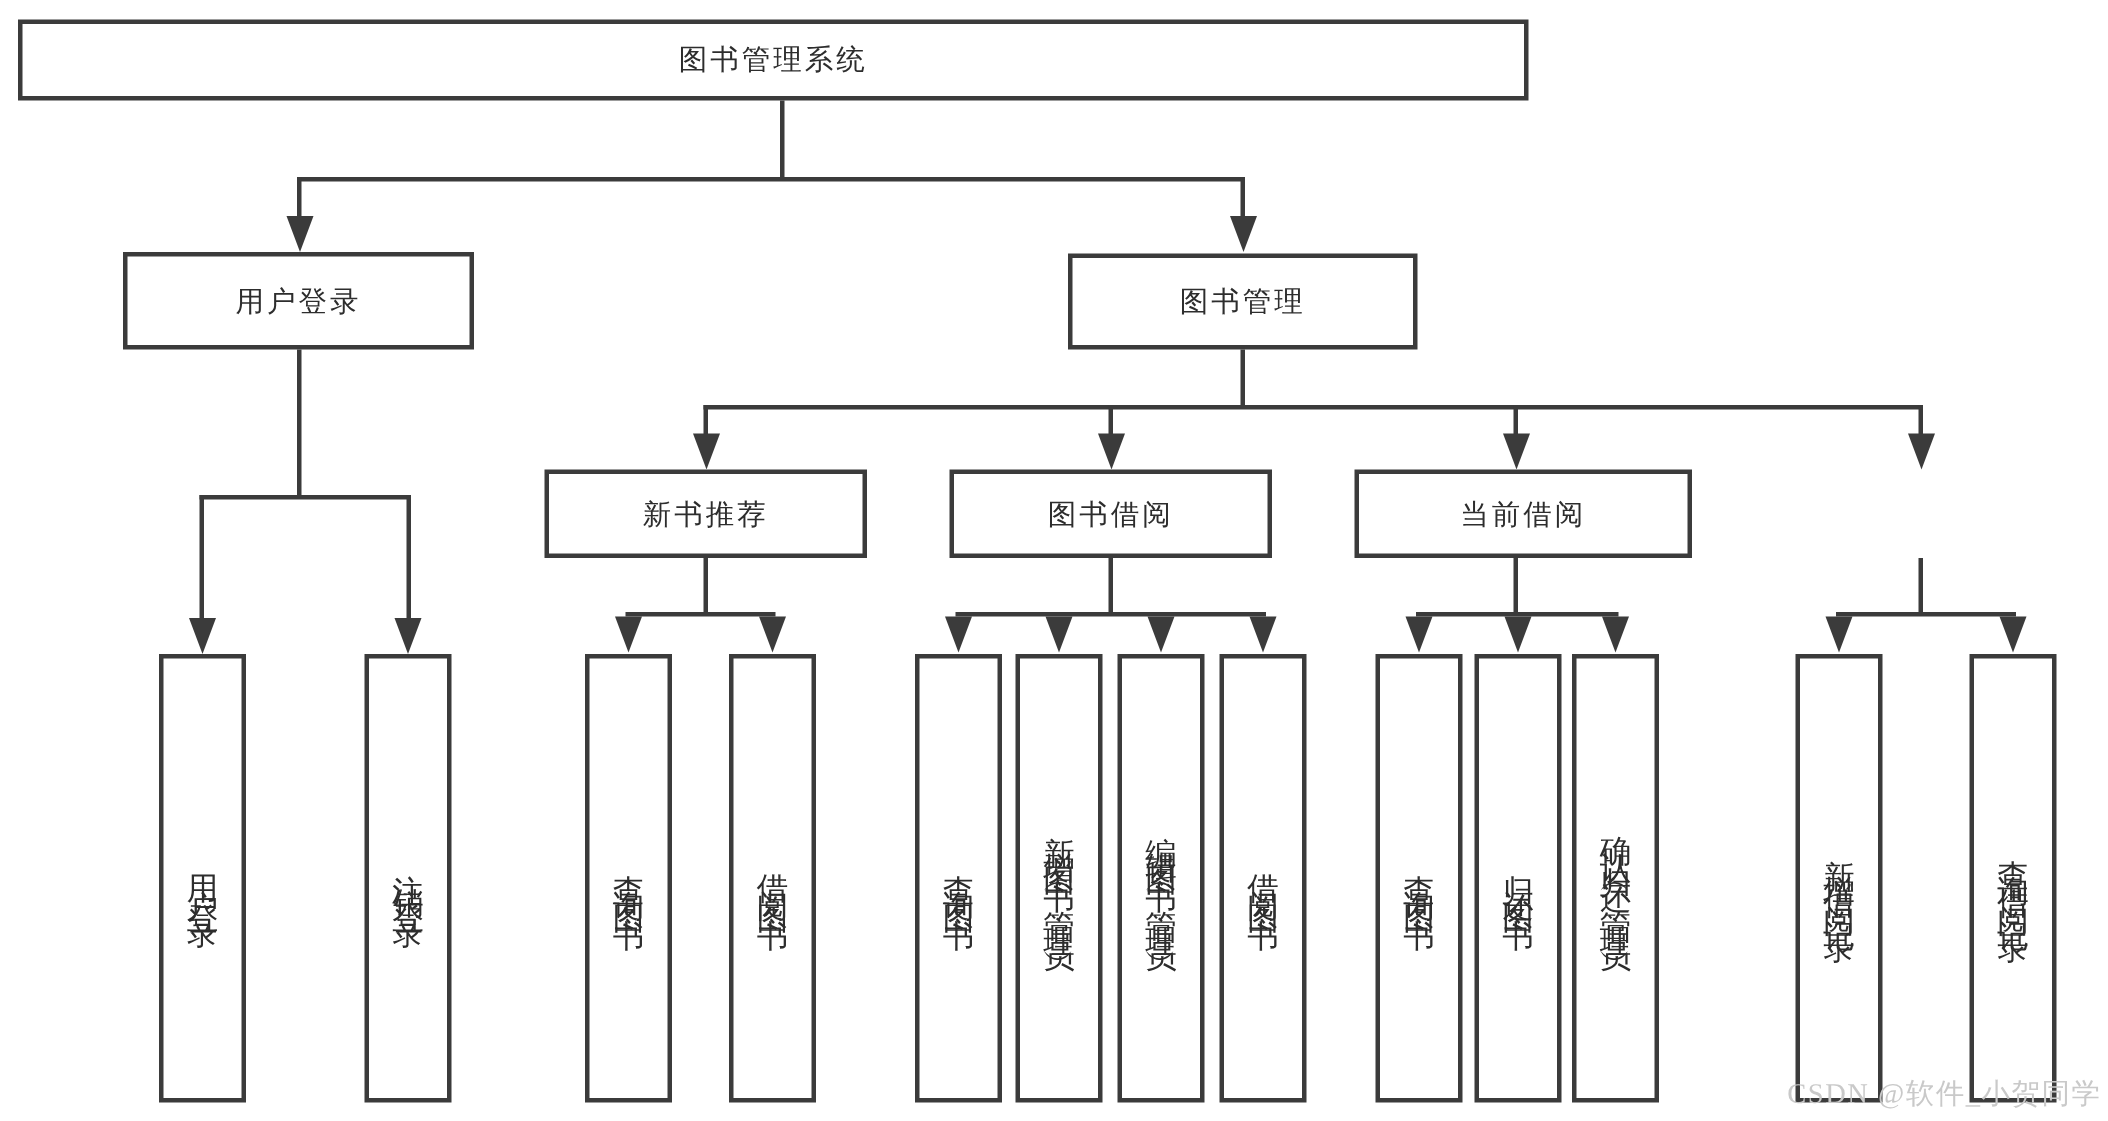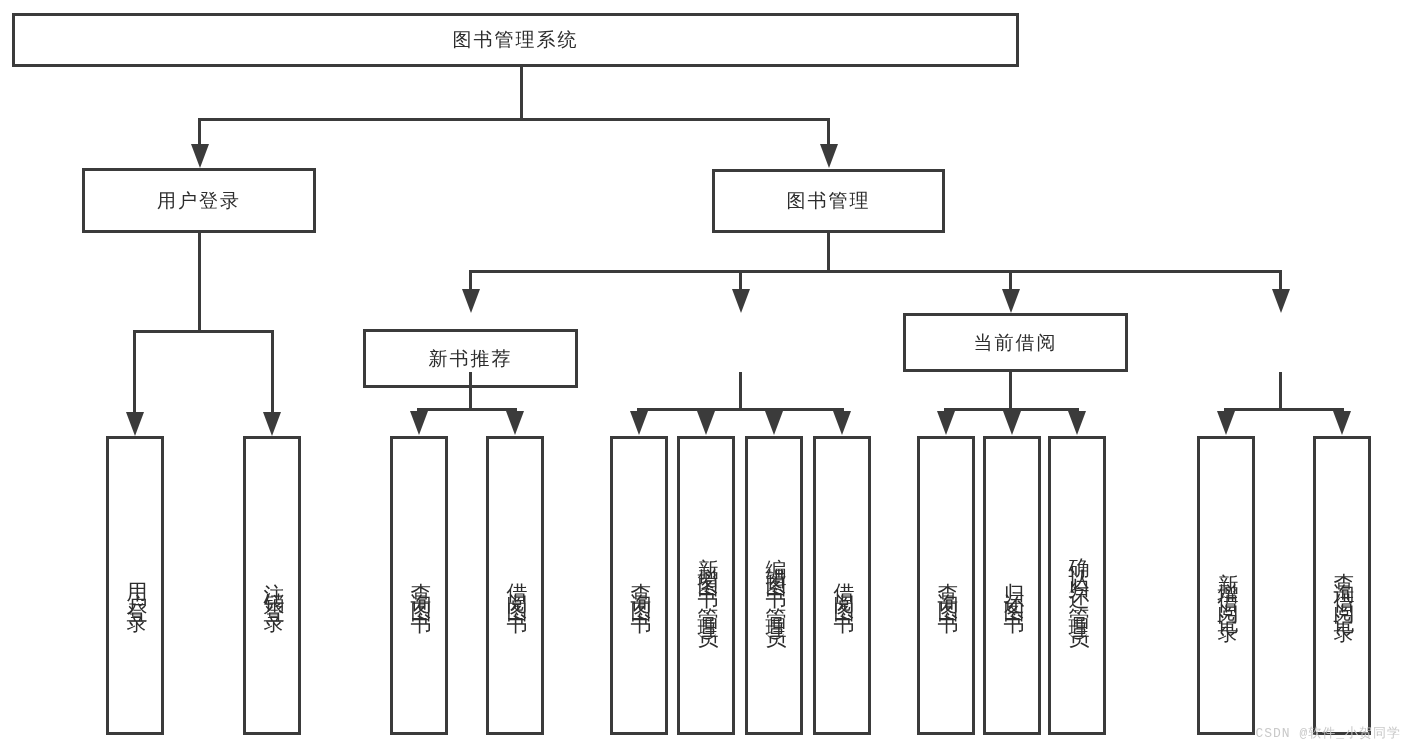--- a/index.html
+++ b/index.html
@@ -2,21 +2,21 @@
 <html style="--line-color: #3b3b3b; --text-color: #2d2d2d; --wm-color: #c9c9c9; --bg-color: #ffffff;"><head>
 <meta charset="utf-8">
 <style>
   * { box-sizing: border-box; margin: 0; padding: 0; }
   html, body { background: #ffffff; }
   .canvas {
     position: relative;
     width: 1405px;
     height: 747px;
     background: var(--bg-color, #ffffff);
-    font-family: Liberation Mono, monospace;
+    font-family: Liberation Serif, serif;
     overflow: hidden;
   }
   .hbox {
     position: absolute;
     border: 3px solid var(--line-color, #3b3b3b);
     background: #ffffff;
     display: flex;
     align-items: center;
     justify-content: center;
     font-size: 19px;
@@ -46,21 +46,21 @@
     position: absolute;
     width: 0; height: 0;
     border-left: 9px solid transparent;
     border-right: 9px solid transparent;
     border-top: 24px solid var(--line-color, #3b3b3b);
   }
   .watermark {
     position: absolute;
     right: 4px;
     bottom: 5px;
-    font-size: 13px;
+    font-size: 19px;
     letter-spacing: 1px;
     color: var(--wm-color, #c9c9c9);
     z-index: 10;
   }
 </style>
 </head>
 <body>
 
 <div class="canvas">
 
@@ -87,21 +87,22 @@
   <div class="line" style="left:469px; top:270px; width:813px; height:3px;"></div>
   <div class="line" style="left:469px; top:270px; width:3px; height:21px;"></div>
   <div class="arrow" style="left:461.5px; top:289px;"></div>
   <div class="line" style="left:739px; top:270px; width:3px; height:21px;"></div>
   <div class="arrow" style="left:731.5px; top:289px;"></div>
   <div class="line" style="left:1009px; top:270px; width:3px; height:21px;"></div>
   <div class="arrow" style="left:1001.5px; top:289px;"></div>
   <div class="line" style="left:1279px; top:270px; width:3px; height:21px;"></div>
   <div class="arrow" style="left:1271.5px; top:289px;"></div>
 
-  <div class="hbox" style="left:363px; top:313px; width:215px; height:59px;margin-top:16px;">新书推荐</div>
+  <div class="hbox" style="left:363px; top:313px; width:215px; height:59px;">新书推荐</div>
+  <div class="hbox" style="left:633px; top:313px; width:215px; height:59px;">图书借阅</div>
   <div class="hbox" style="left:903px; top:313px; width:225px; height:59px;">当前借阅</div>
 
   <div class="line" style="left:469px; top:372px; width:3px; height:38px;"></div>
   <div class="line" style="left:417px; top:408px; width:100px; height:3px;"></div>
   <div class="arrow" style="left:410px; top:411px;"></div>
   <div class="arrow" style="left:506px; top:411px;"></div>
 
   <div class="line" style="left:739px; top:372px; width:3px; height:38px;"></div>
   <div class="line" style="left:637px; top:408px; width:207px; height:3px;"></div>
   <div class="arrow" style="left:630px; top:411px;"></div>

